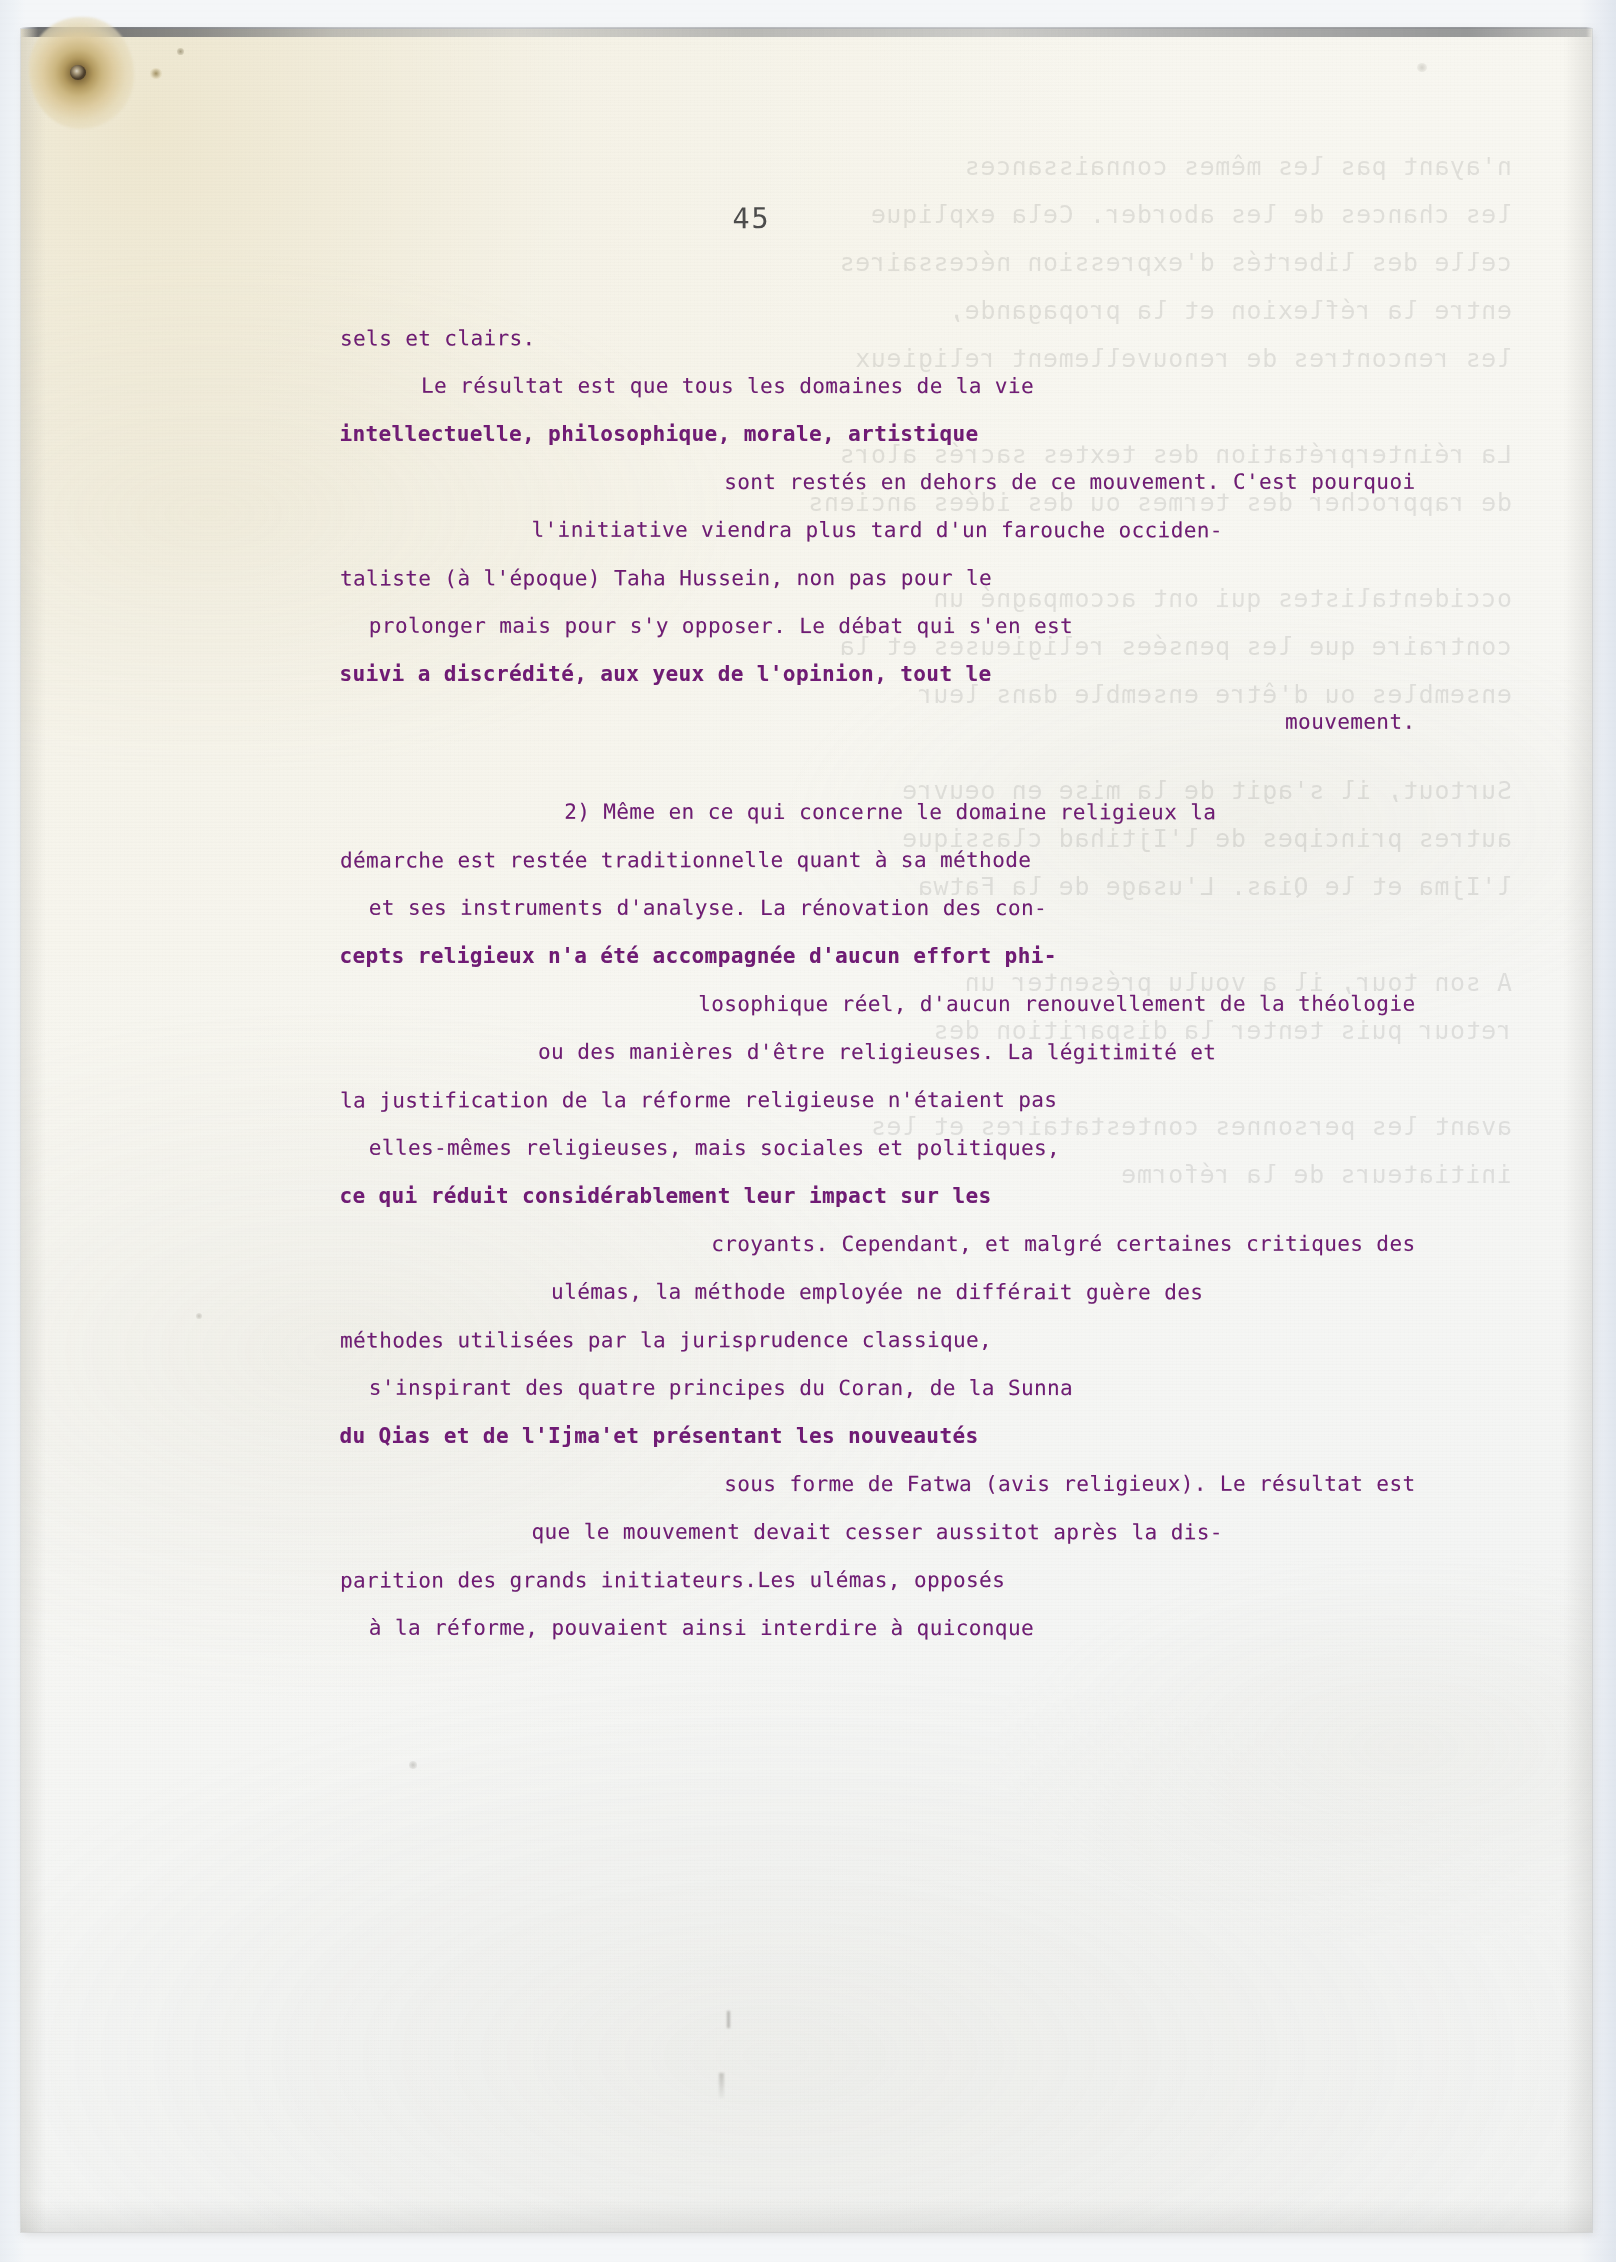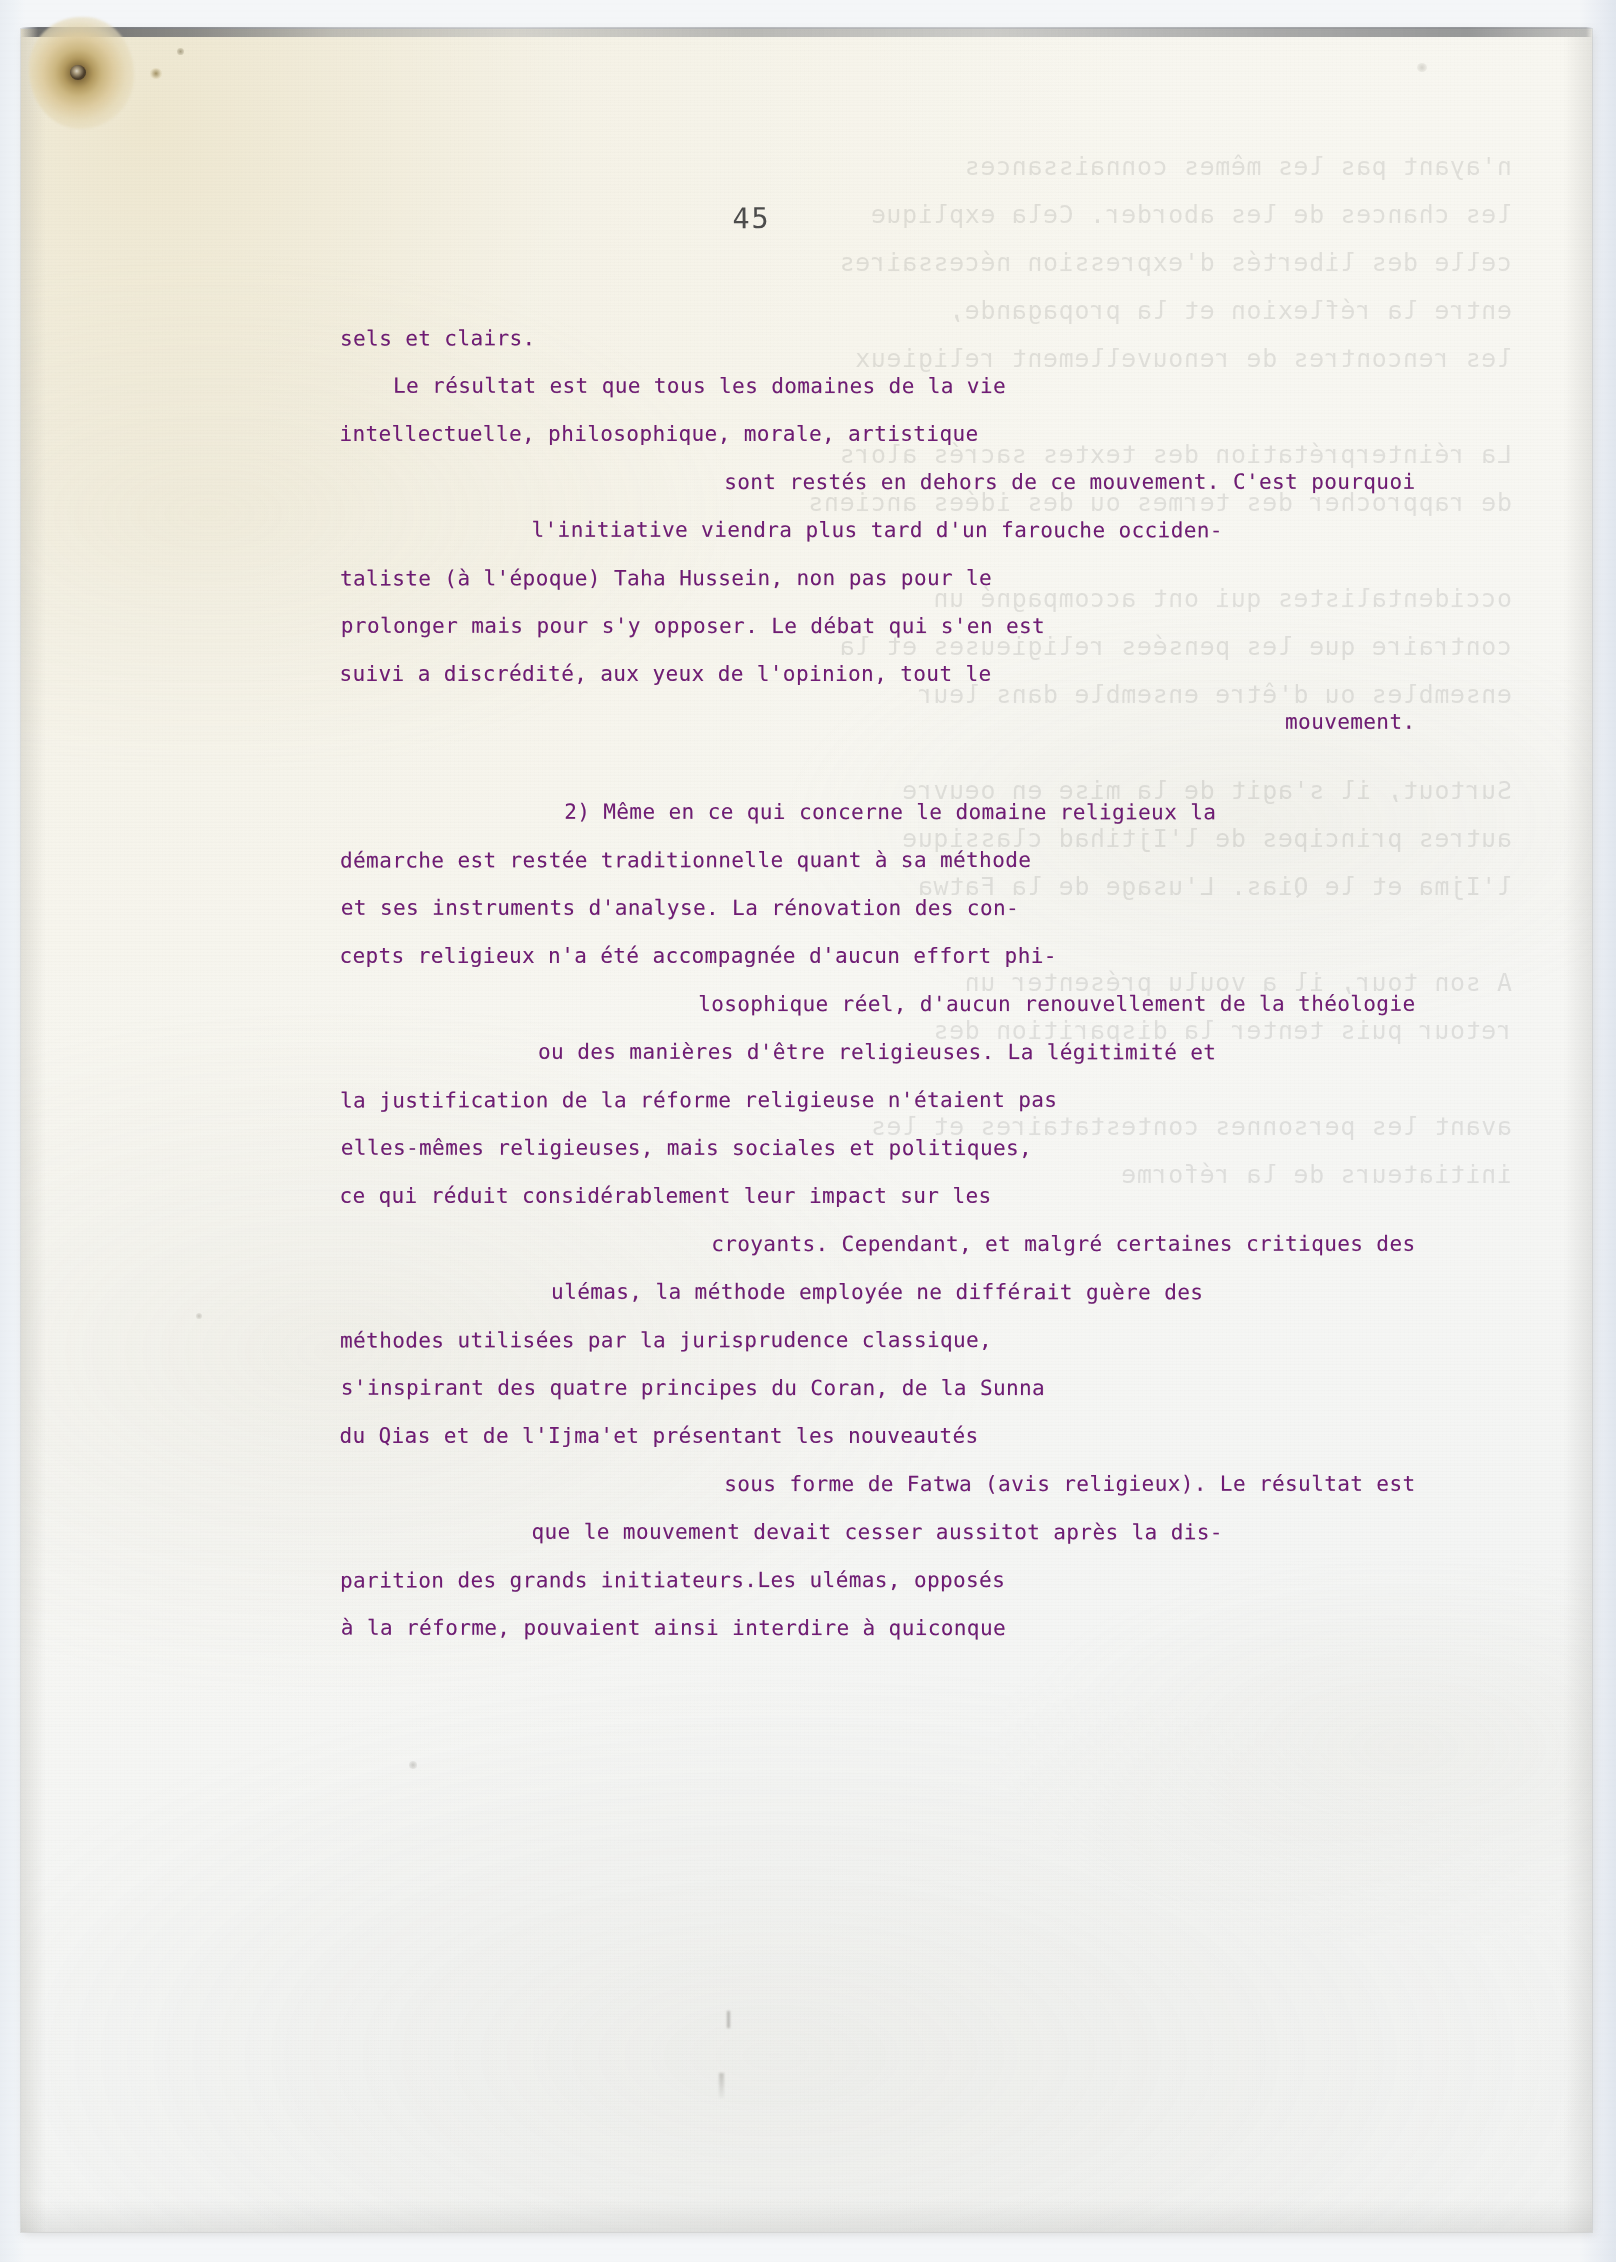--- a/index.html
+++ b/index.html
@@ -231,22 +231,22 @@
     text-shadow: 0.2px 0.2px 0.4px rgba(70,70,70,0.35);
   }
 
   #typed-body .line {
     display: block;
     white-space: pre;
   }
 
   
   .j1 { transform: translateX(0px)  rotate(-0.05deg); }
-  .j2 { transform: translateX(0.8px)  rotate(0.04deg); }
-  .j3 { transform: translateX(-0.6px) rotate(0.02deg); }
+  .j2 { transform: translateX(0.8px)  rotate(0.04deg); margin-left: 28px; }
+  .j3 { transform: translateX(-0.6px) rotate(0.02deg); font-weight: bold; }
   .j4 { transform: translateX(0.5px)  rotate(-0.03deg); text-align: right; }
   .j5 { transform: translateX(-0.3px) rotate(0.05deg); text-align: center; }
 
   .para-gap { display: block; height: 42px; }
 
   
   #scan-banding {
     position: absolute;
     inset: 0;
     pointer-events: none;

